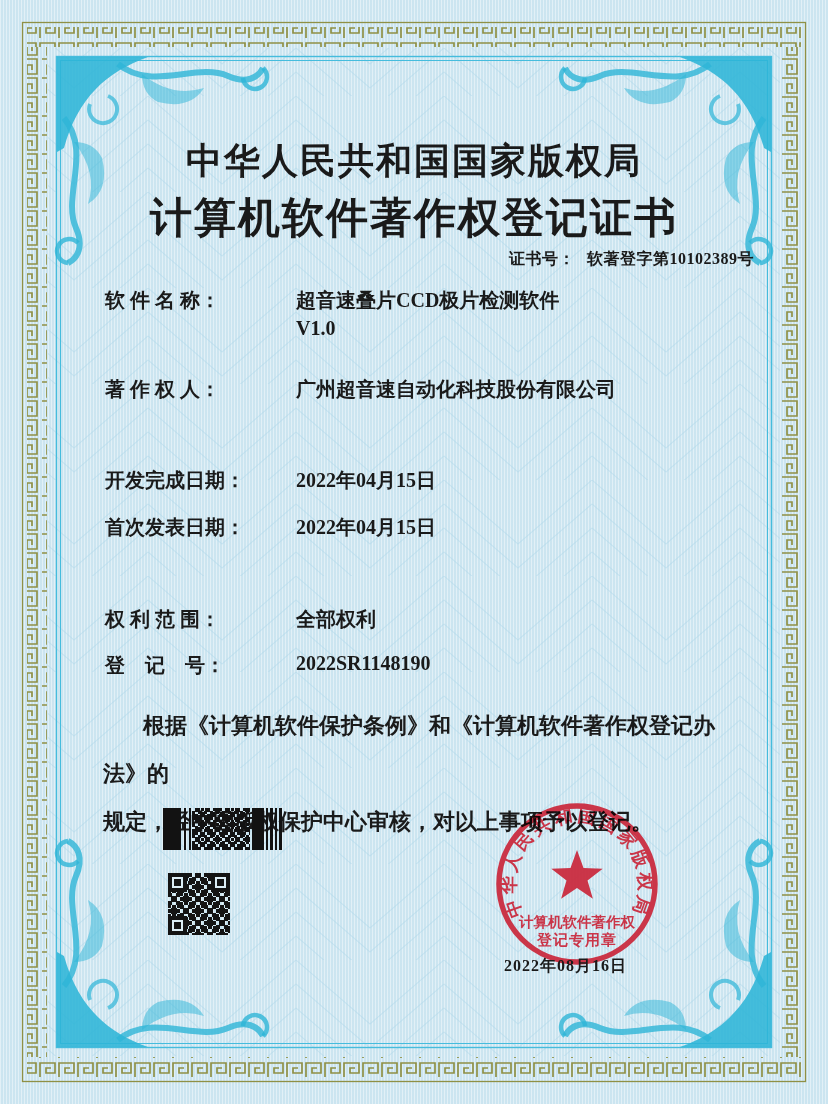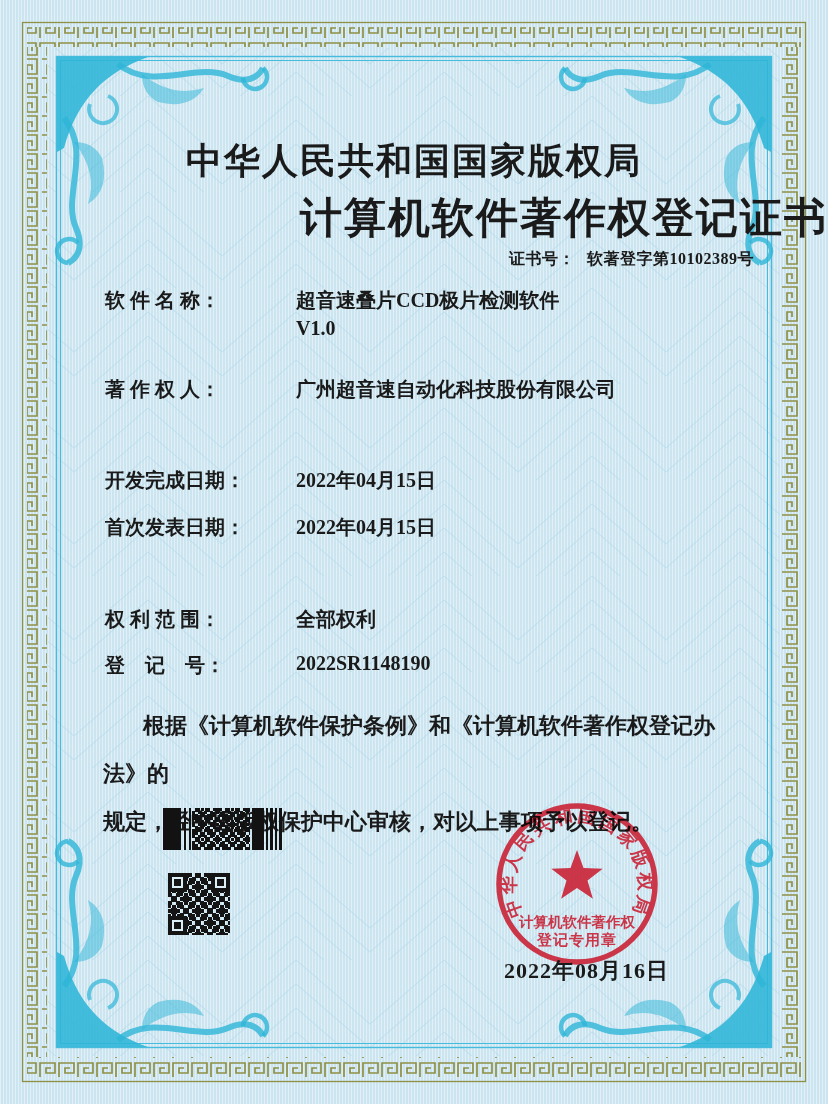--- a/index.html
+++ b/index.html
@@ -11,21 +11,21 @@
       repeating-linear-gradient(90deg, rgba(255,255,255,.30) 0 1px, rgba(173,214,232,.26) 1px 3px);
     font-family:"Liberation Serif", serif;
     color:#1a1a1a;
   }
   svg.bg, svg.frame{position:absolute;left:0;top:0;}
   svg.bg{z-index:0;} svg.frame{z-index:1;}
   .content{position:absolute;inset:0;z-index:2;}
 
   .authority{position:absolute;top:137px;left:0;width:100%;text-align:center;
     font-size:36px;font-weight:700;letter-spacing:2px;}
-  .cert-title{position:absolute;top:190px;left:0;width:100%;text-align:right;
+  .cert-title{position:absolute;top:190px;left:0;width:100%;text-align:center;
     font-size:42px;font-weight:700;letter-spacing:2px;}
   .cert-no{position:absolute;top:249px;left:0;width:754px;text-align:right;
     font-size:16px;font-weight:600;letter-spacing:.5px;}
   .cert-no .lbl{margin-right:12px;}
 
   .field{position:absolute;left:105px;font-size:20px;font-weight:600;white-space:nowrap;}
   .field .val{position:absolute;left:155px;top:0;white-space:nowrap;padding-left:36px;}
   .field.cont .val{left:155px;}
 
   .statement{position:absolute;left:103px;top:702px;width:644px;
@@ -48,21 +48,21 @@
       repeating-conic-gradient(#141414 0% 25%, transparent 0% 50%) 3px 5px/12px 12px;}
   .finder{position:absolute;width:19px;height:19px;border:4px solid #141414;background:#dceef6;box-sizing:border-box;}
   .finder::after{content:"";position:absolute;inset:2px;background:#141414;}
   .f-tl{top:0;left:0}.f-tr{top:0;right:0}.f-bl{bottom:0;left:0}
 
   .serial{position:absolute;left:140px;top:958px;white-space:nowrap;}
   .serial .no-lbl{color:#23233a;font-weight:600;font-size:23px;margin-right:9px;}
   .serial .no-val{color:#d9685c;font-family:"DejaVu Sans Mono", monospace;font-size:25px;letter-spacing:1px;}
 
   .seal{position:absolute;left:491px;top:798px;z-index:2;mix-blend-mode:multiply;opacity:.93;}
-  .issue-date{position:absolute;left:504px;top:956px;font-size:22px;font-weight:700;
+  .issue-date{position:absolute;left:504px;top:956px;font-size:16px;font-weight:700;
     letter-spacing:1px;z-index:3;white-space:nowrap;}
 </style>
 </head>
 <body>
 
 <div class="page">
 
   <svg class="bg" width="828" height="1104" viewBox="0 0 828 1104">
     <defs>
       <pattern id="wm" width="148" height="96" patternUnits="userSpaceOnUse">

